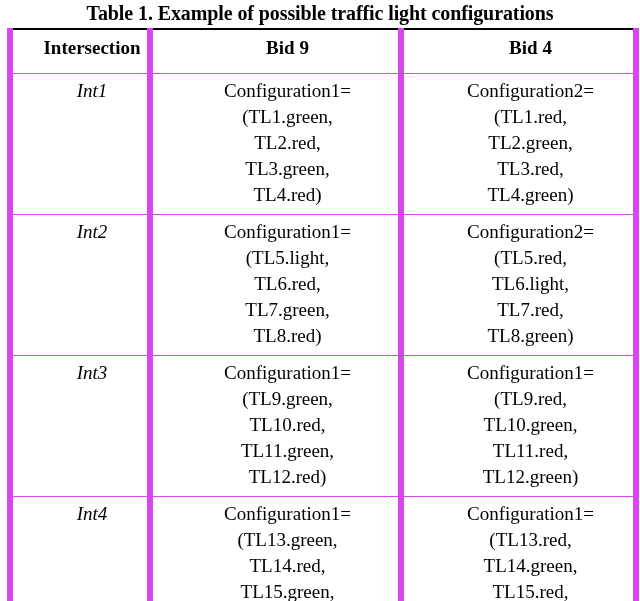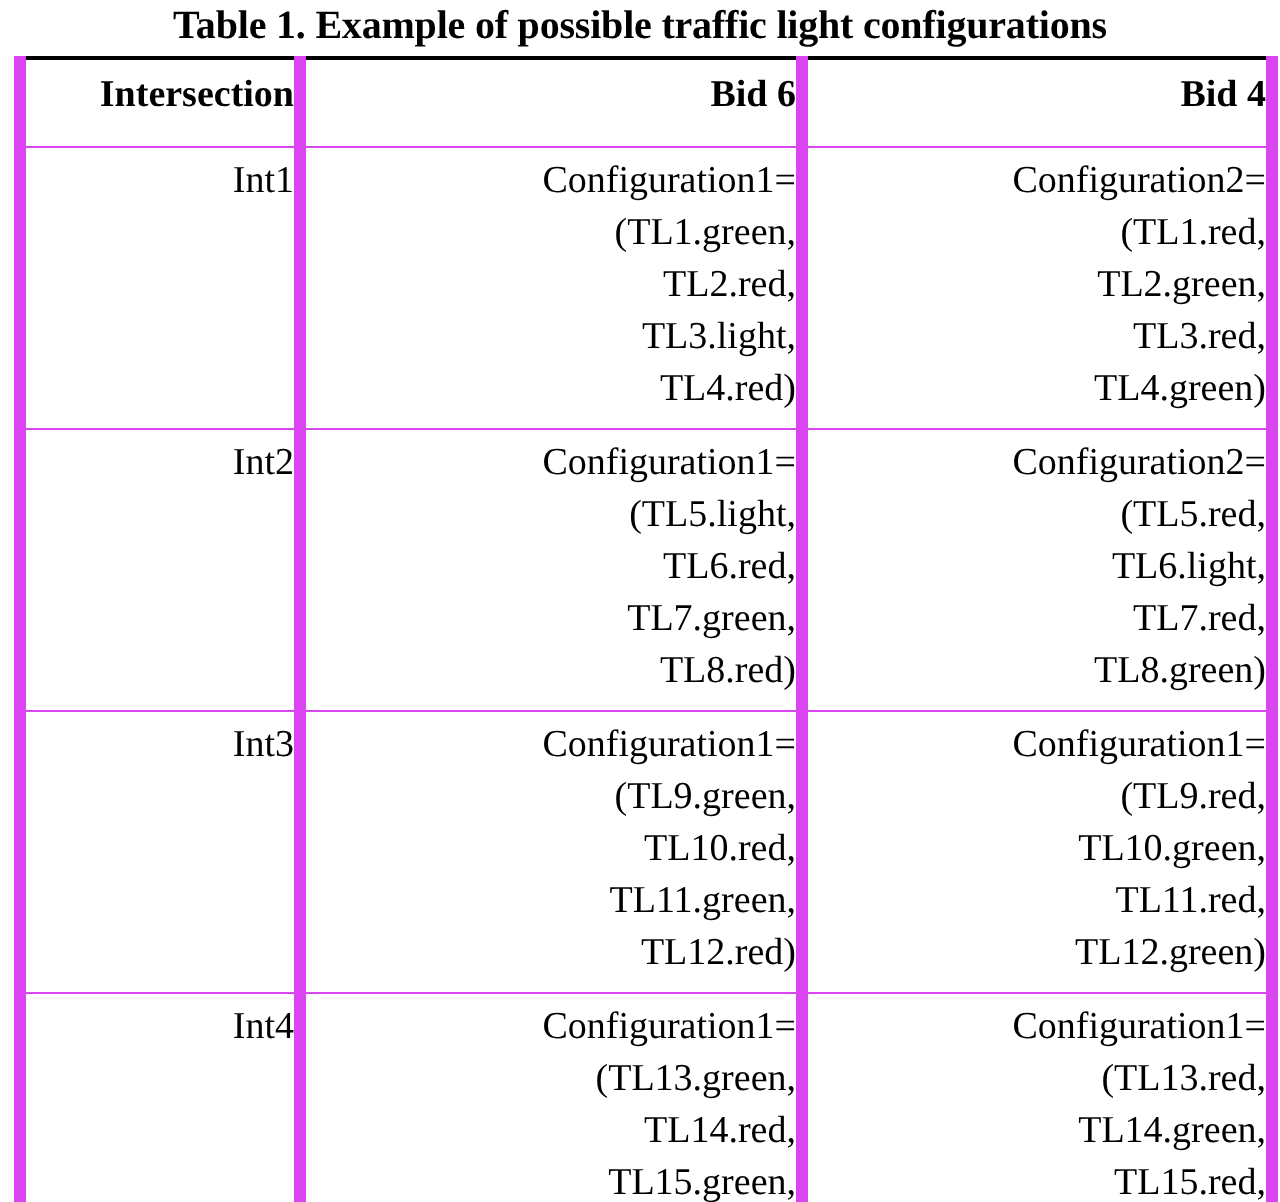--- a/index.html
+++ b/index.html
@@ -52,21 +52,21 @@
   table.config-table col.col-intersection { width: 140px; }
   table.config-table col.col-bid1 { width: 251px; }
   table.config-table col.col-bid2 { width: 235px; }
 
   table.config-table th,
   table.config-table td {
     border: 6px solid #d946ef;
     border-top-width: 1px;
     border-bottom-width: 1px;
     vertical-align: top;
-    text-align: right;
+    text-align: center;
     padding: 4px 0 6px 24px;
     font-size: 19px;
     line-height: 26px;
   }
 
   table.config-table th {
     font-weight: bold;
     font-size: 19px;
     height: 38px;
     padding-top: 5px;
@@ -77,54 +77,55 @@
     font-weight: normal;
   }
 
   .cell-line {
     display: block;
     white-space: nowrap;
   }
 
   .row-label {
     white-space: nowrap;
+    font-style: italic;
   }
 </style>
 </head>
 <body>
 
 <div class="page">
 
   <div class="table-caption">Table 1. Example of possible traffic light configurations</div>
 
   <div class="table-wrap">
     <table class="config-table">
       <colgroup>
         <col class="col-intersection">
         <col class="col-bid1">
         <col class="col-bid2">
       </colgroup>
       <thead>
         <tr>
           <th>Intersection</th>
-          <th>Bid 6</th>
+          <th>Bid 9</th>
           <th>Bid 4</th>
         </tr>
       </thead>
       <tbody>
 
         <tr>
           <td>
             <span class="row-line row-label">Int1</span>
           </td>
           <td>
             <span class="cell-line">Configuration1=</span>
             <span class="cell-line">(TL1.green,</span>
             <span class="cell-line">TL2.red,</span>
-            <span class="cell-line">TL3.light,</span>
+            <span class="cell-line">TL3.green,</span>
             <span class="cell-line">TL4.red)</span>
           </td>
           <td>
             <span class="cell-line">Configuration2=</span>
             <span class="cell-line">(TL1.red,</span>
             <span class="cell-line">TL2.green,</span>
             <span class="cell-line">TL3.red,</span>
             <span class="cell-line">TL4.green)</span>
           </td>
         </tr>

